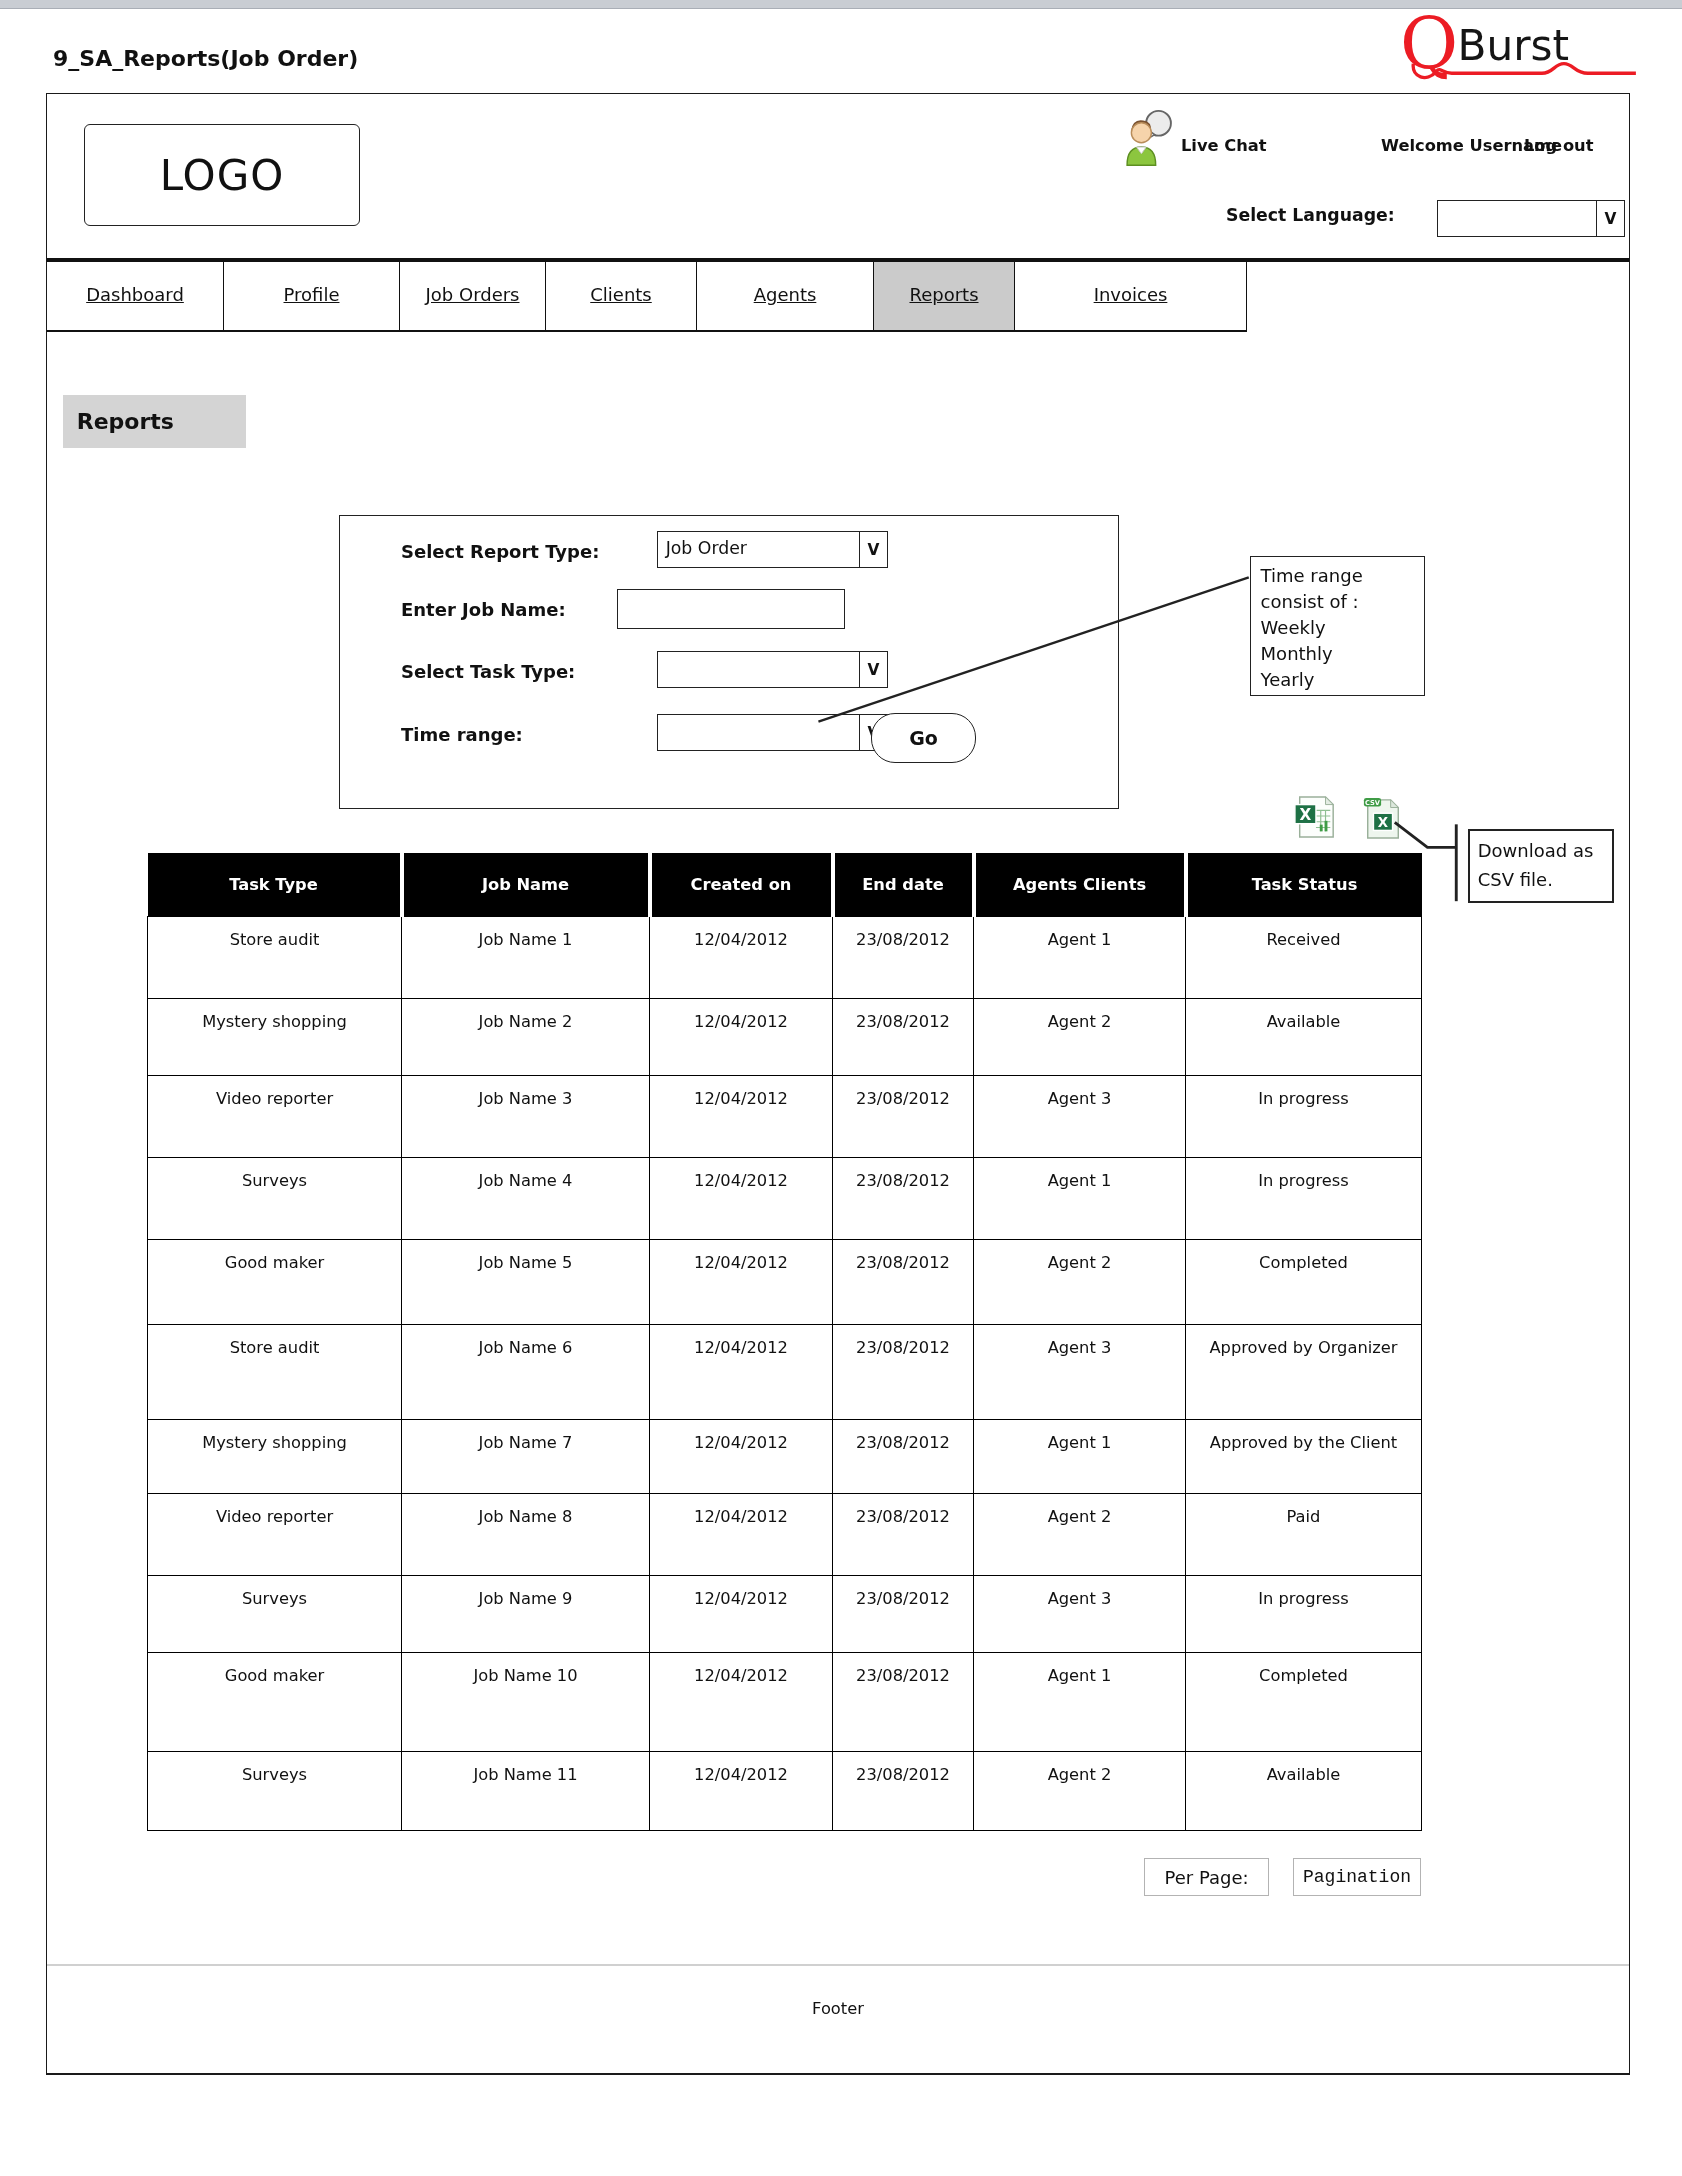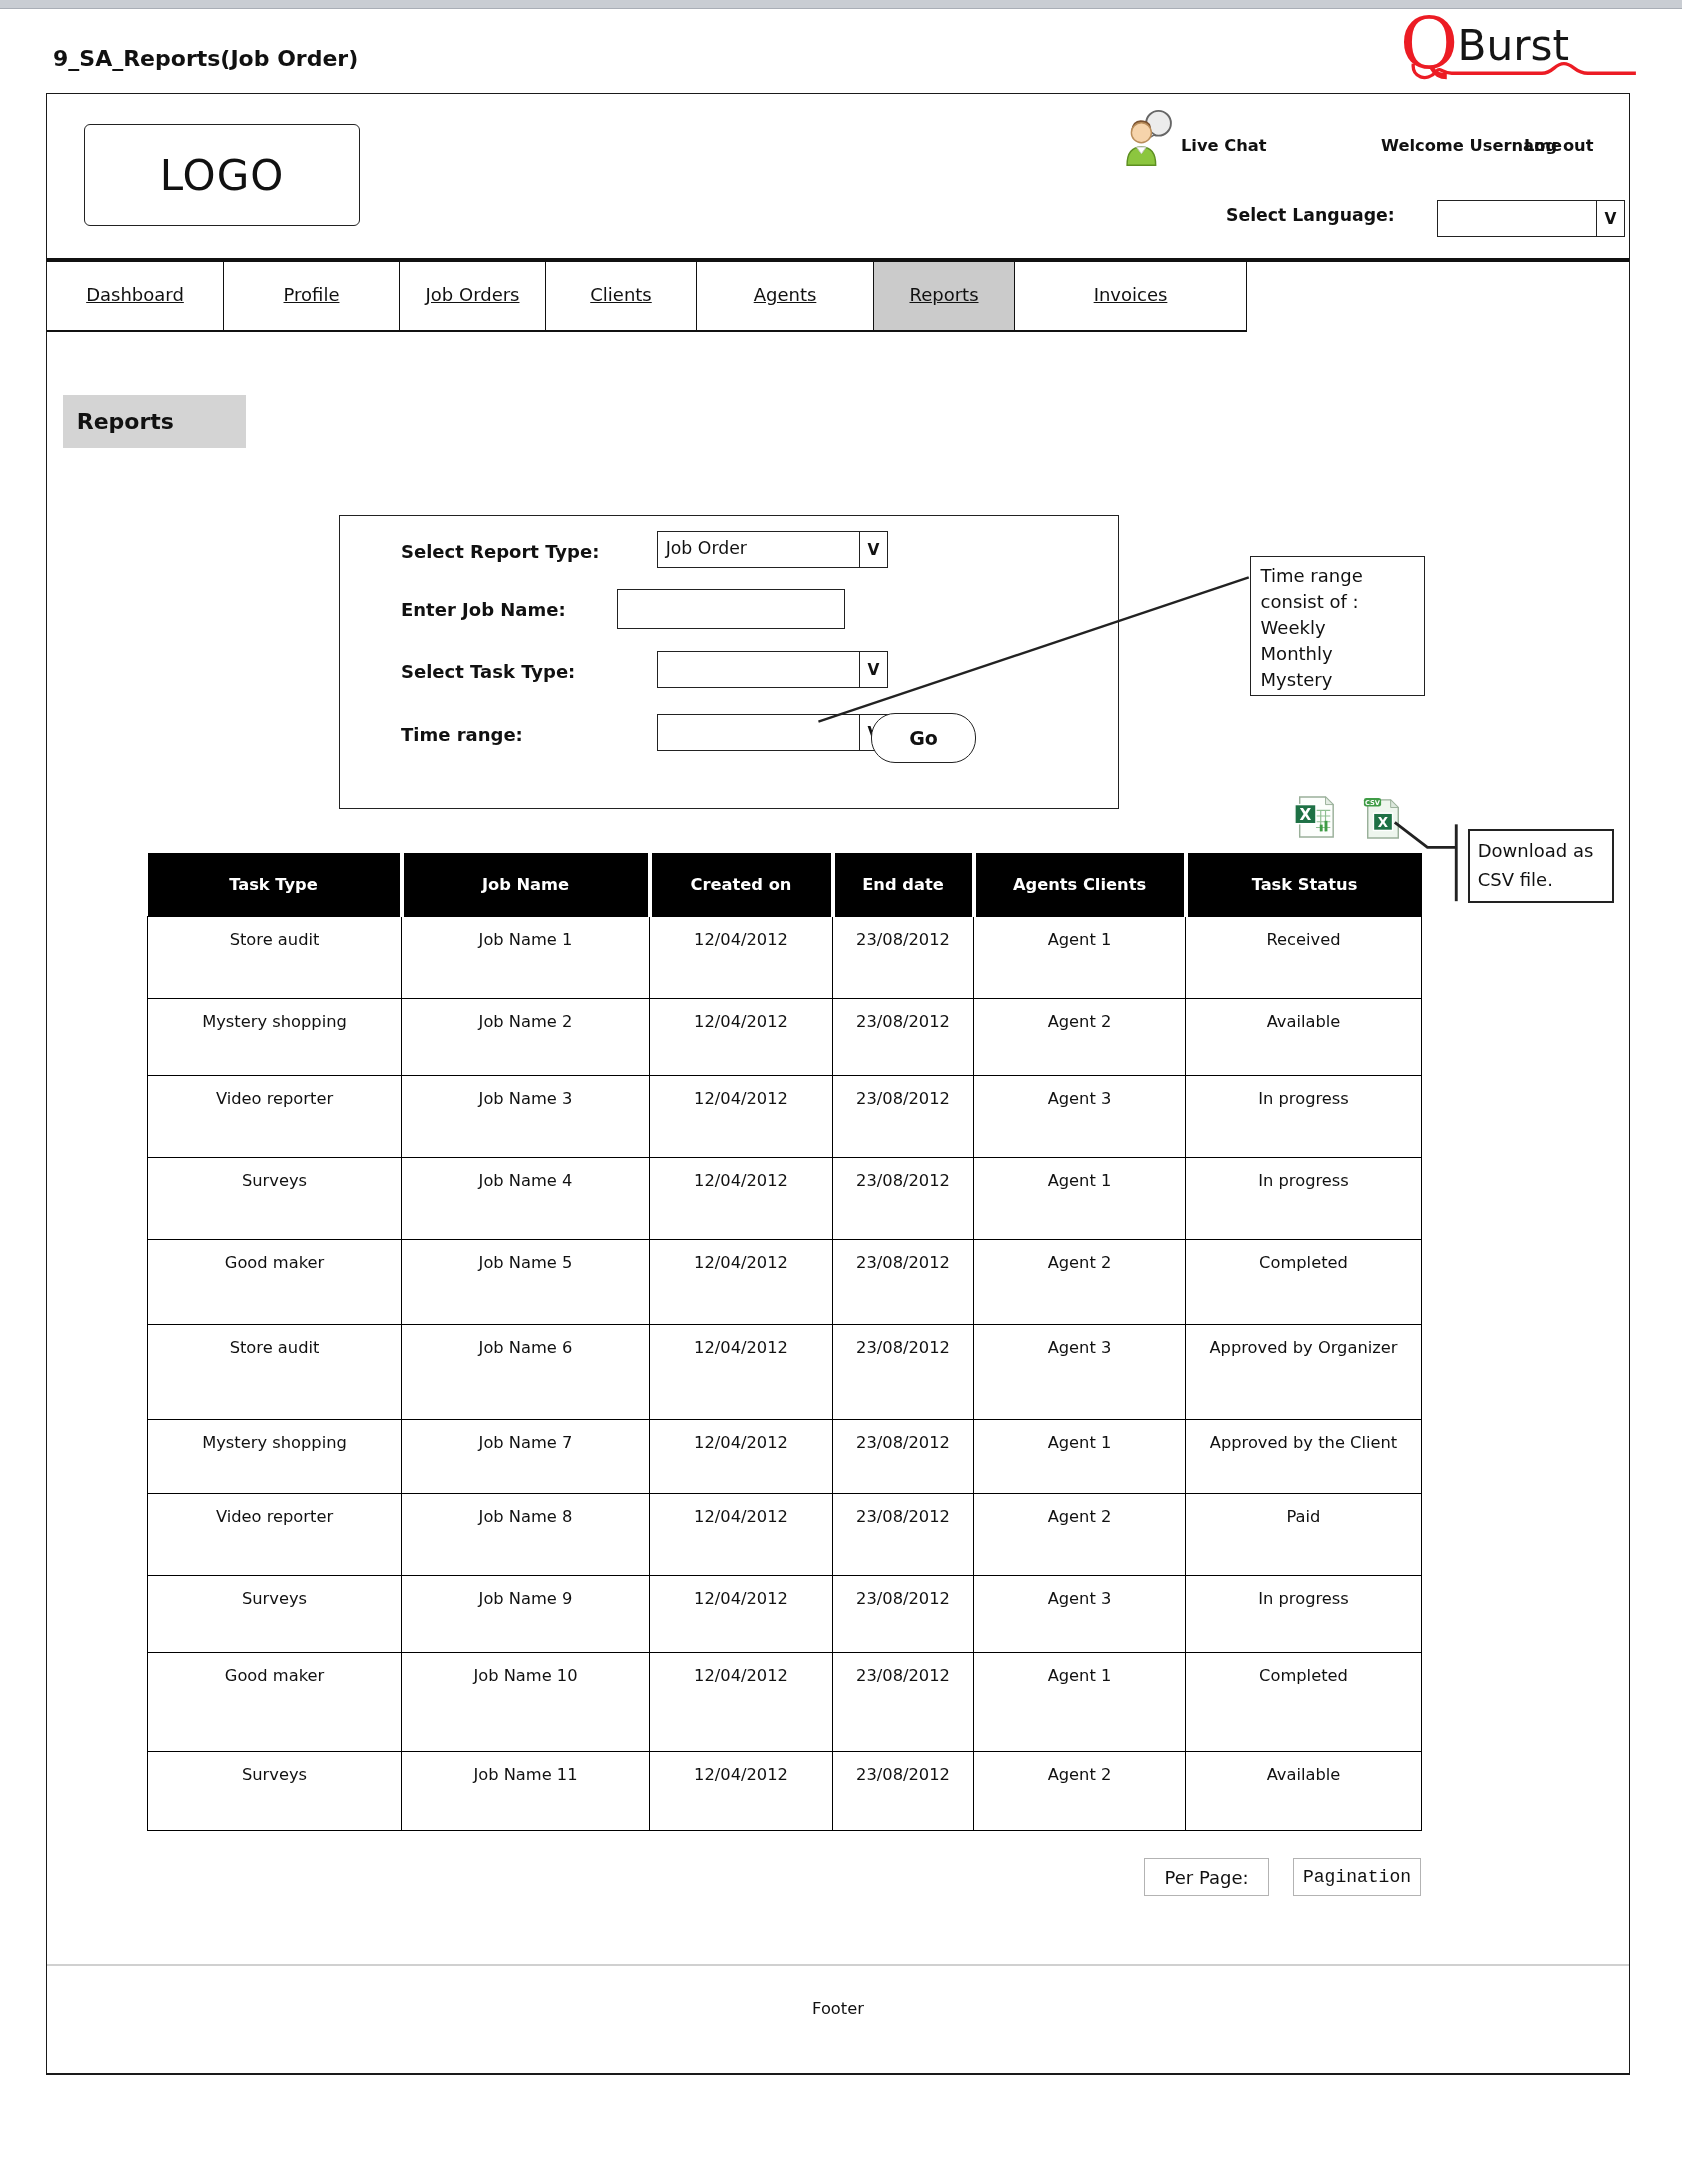--- a/index.html
+++ b/index.html
@@ -156,21 +156,21 @@
     <div class="go-button">
       <span>Go</span>
     </div>
   </div>
 
   <div class="time-note">
     <div>Time range</div>
     <div>consist of :</div>
     <div>Weekly</div>
     <div>Monthly</div>
-    <div>Mystery</div>
+    <div>Yearly</div>
   </div>
 
   <svg class="excel-icon" viewBox="0 0 46 46">
     <path d="M7 2 L34 2 L42 10 L42 44 L7 44 Z" fill="#fcfefc" stroke="#9ab09a" stroke-width="1.5"></path>
     <path d="M34 2 L34 10 L42 10 Z" fill="#e3ece3" stroke="#9ab09a" stroke-width="1"></path>
     <path d="M24 16 H39 M24 22 H39 M24 28 H39 M24 34 H39 M29 16 V38 M34 16 V38" stroke="#8fbf92" stroke-width="1.2" fill="none"></path>
     <rect x="28" y="31" width="3" height="7" fill="#3f9c46"></rect>
     <rect x="33" y="27" width="3" height="11" fill="#3f9c46"></rect>
     <rect x="2" y="10" width="22" height="20" fill="#1e7145" stroke="#ffffff" stroke-width="1.5"></rect>
     <text x="13" y="26" fill="#fff" font-size="16" font-weight="bold" text-anchor="middle" font-family="DejaVu Sans, sans-serif">X</text>

